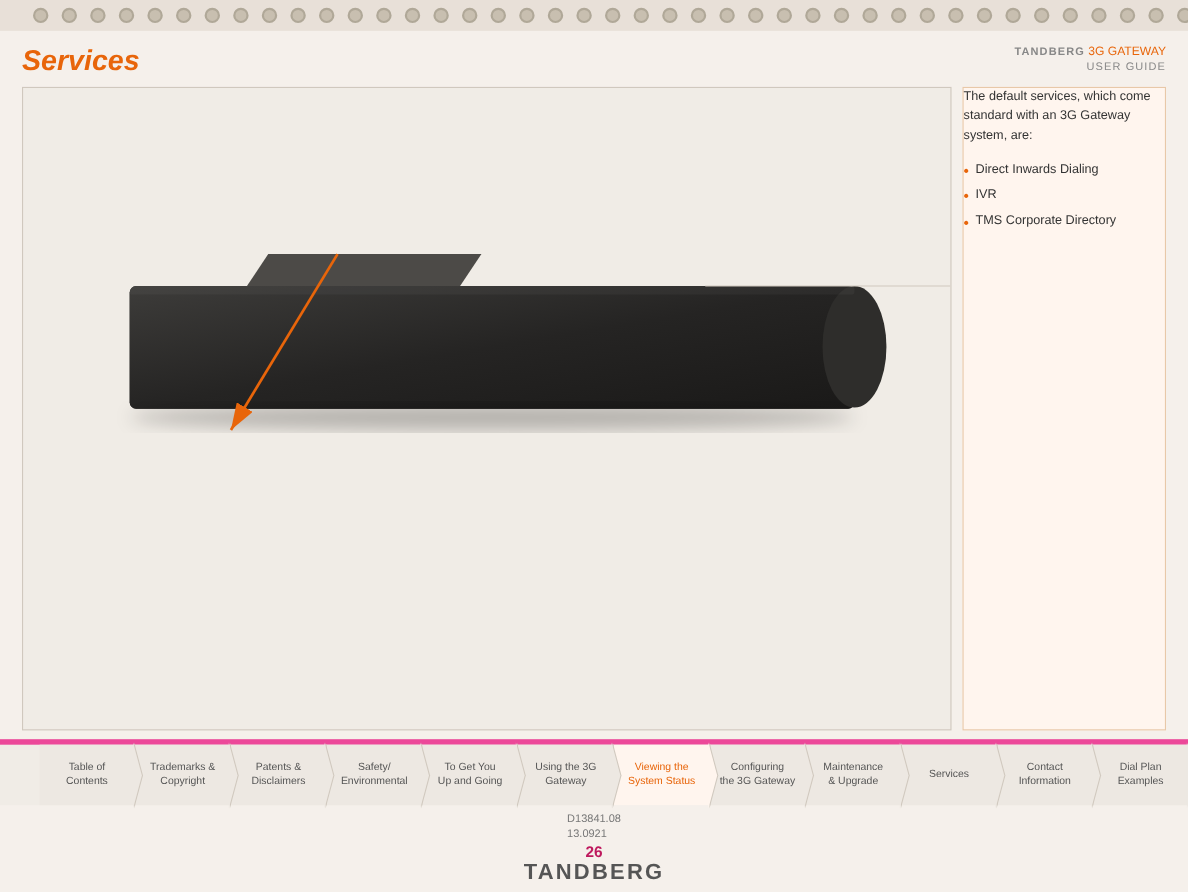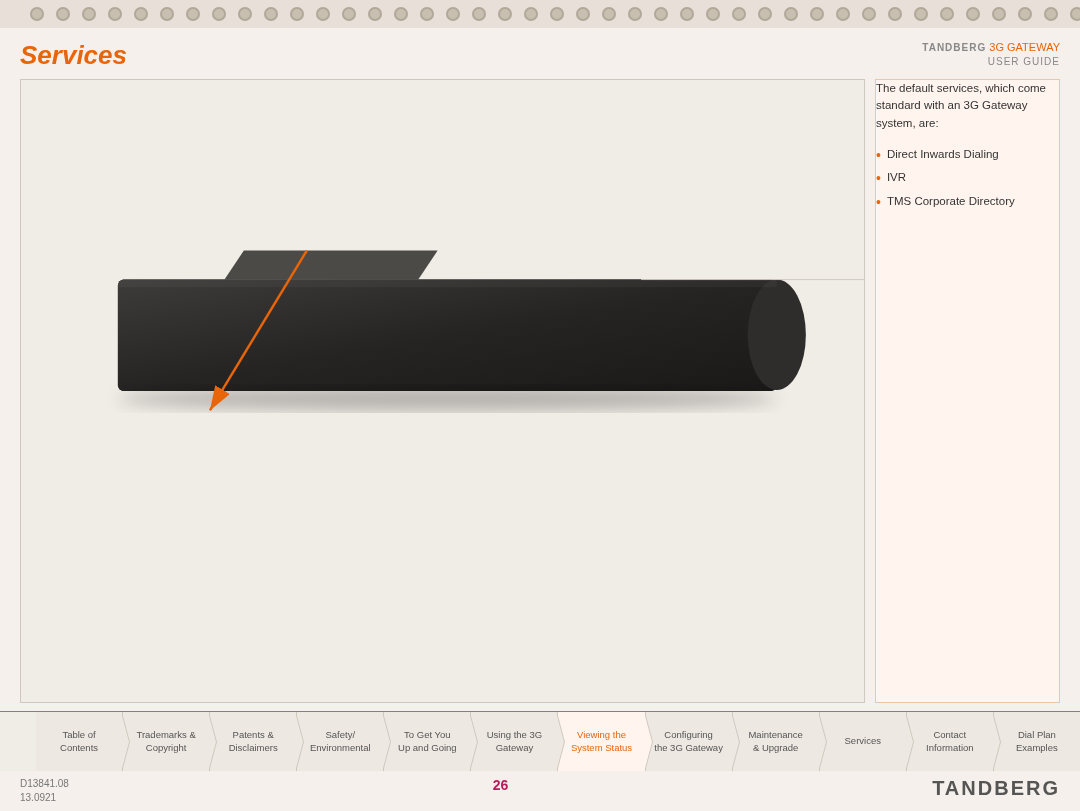--- a/index.html
+++ b/index.html
@@ -126,21 +126,21 @@
       font-size: 14px;
       line-height: 1.4;
       flex-shrink: 0;
     }
 
     
     .bottom-nav {
       display: flex;
       height: 60px;
       background: #f0ece6;
-      border-top: 1px solid #ec4899;
+      border-top: 5px solid #ec4899;
       margin-top: 8px;
       padding-left: 36px;
     }
 
     .nav-item {
       flex: 1;
       display: flex;
       align-items: center;
       justify-content: center;
       text-align: center;
@@ -192,23 +192,25 @@
       z-index: 3;
     }
     .nav-item.active::before {
       border-left-color: #fff5ee;
     }
 
     
     .footer {
       display: flex;
       justify-content: space-between;
+      align-items: center;
       padding: 6px 20px;
       font-size: 10px;
       color: #777;
+      flex-direction: column;
     }
     .footer-doc {
       line-height: 1.4;
     }
     .footer-page {
       font-size: 14px;
       color: #be185d;
       font-weight: bold;
     }
     .footer-brand {

